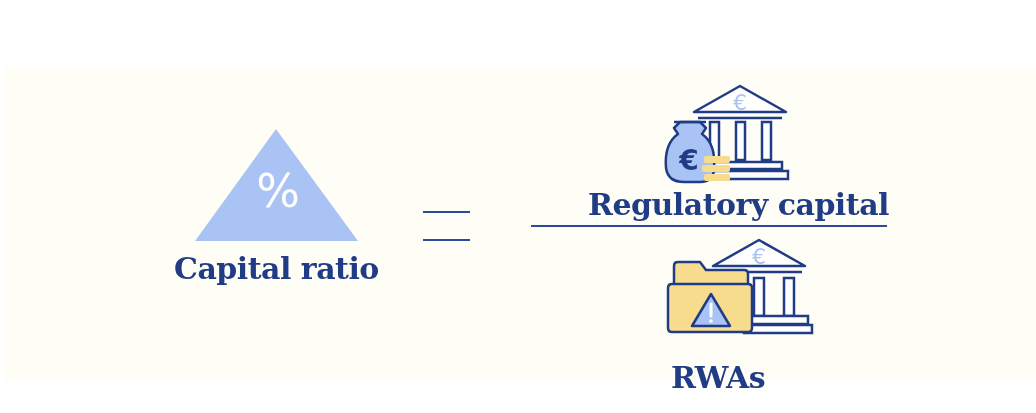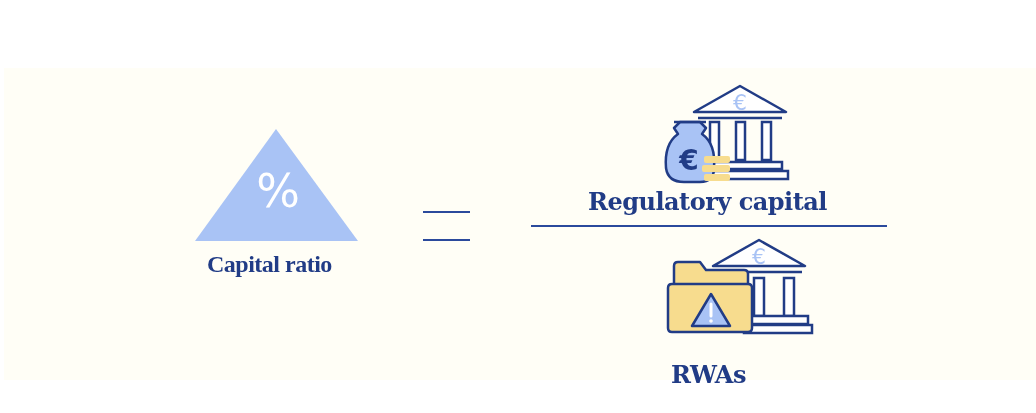--- a/index.html
+++ b/index.html
@@ -1,35 +1,35 @@
 <!DOCTYPE html>
 <html><head>
 <meta charset="utf-8">
 <style>
   html, body { margin:0; padding:0; background:#ffffff; }
   body { width:1036px; height:413px; position:relative; overflow:hidden; font-family:"DejaVu Serif", serif; }
   .panel { position:absolute; left:4px; top:68px; width:1032px; height:312px; background:#fffef6; }
-  .label { position:absolute; color:#213c86; font-family:"DejaVu Serif", serif; font-weight:bold; font-size:24px; letter-spacing:-0.5px; white-space:nowrap; }
+  .label { position:absolute; color:#213c86; font-family:"DejaVu Serif", serif; font-weight:bold; font-size:30px; letter-spacing:-0.5px; white-space:nowrap; }
   .triangle { position:absolute; left:195px; top:129px; }
   .pct { position:absolute; left:246px; top:168px; width:64px; text-align:center; color:#ffffff; font-family:"DejaVu Sans", sans-serif; font-size:46px; line-height:1; }
   .eq-bar { position:absolute; left:423px; width:47px; height:2px; background:#2b4a9c; }
   .frac-line { position:absolute; left:531px; top:225px; width:356px; height:2px; background:#2b4a9c; }
   .icon { position:absolute; }
 </style>
 </head>
 <body>
 
 <div class="panel">
 </div>
 
 <svg class="triangle" width="163" height="112" viewBox="0 0 163 112">
   <polygon points="81,0 163,112 0,112" fill="#a9c3f5"></polygon>
 </svg>
 <div class="pct">%</div>
-<div class="label" style="left:207px; top:251px;font-family:Liberation Serif, serif;">Capital ratio</div>
+<div class="label" style="left:174px; top:251px;">Capital ratio</div>
 
 <div>
   <div class="eq-bar" style="top:211px;"></div>
   <div class="eq-bar" style="top:239px;"></div>
 </div>
 
 <svg class="icon" width="130" height="105" viewBox="0 0 130 105" style="left:660px; top:82px;">
 
   <polygon points="80,4 126,30 34,30" fill="#ffffff" stroke="#213c86" stroke-width="2.5" stroke-linejoin="round"></polygon>
   <text x="80" y="28" text-anchor="middle" font-family="DejaVu Sans, sans-serif" font-size="22" fill="#a9c3f5">€</text>

